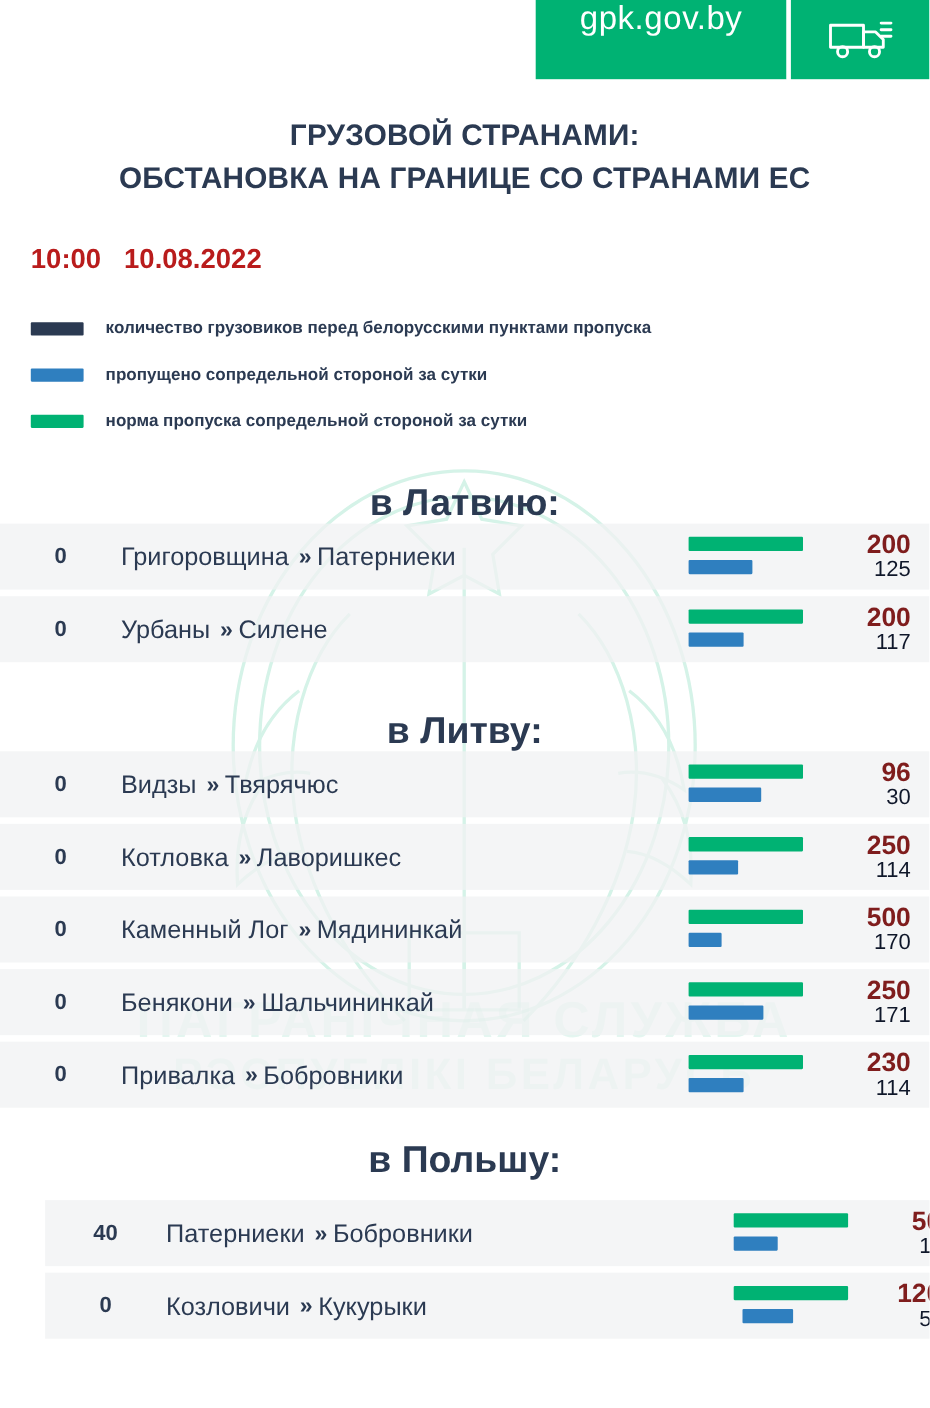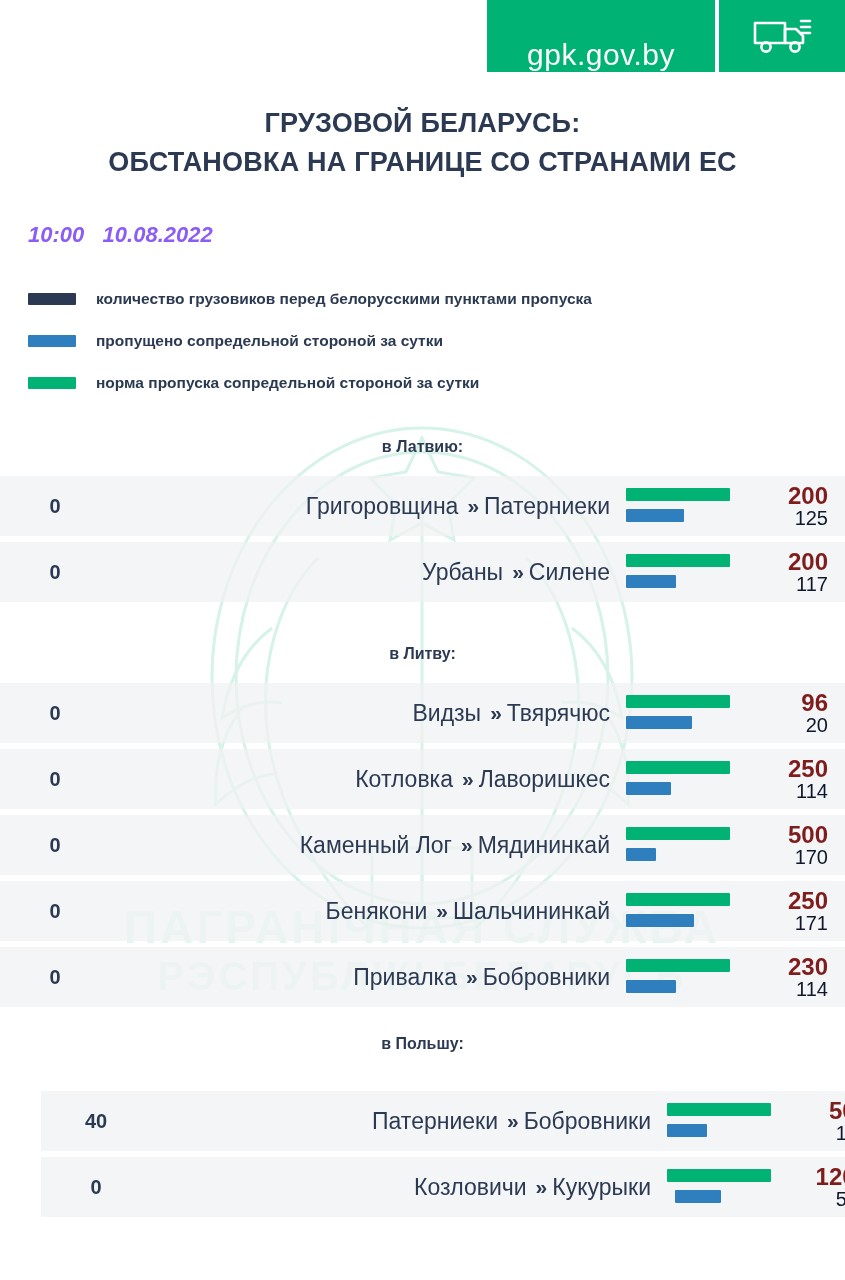--- a/index.html
+++ b/index.html
@@ -25,21 +25,21 @@
     height: 72px;
   }
   .topbar-brand {
     position: absolute;
     left: 487px;
     top: 0;
     width: 228px;
     height: 72px;
     background: #00b273;
     display: flex;
-    align-items: flex-end;
+    align-items: flex-start;
     justify-content: center;
   }
   .topbar-brand span {
     color: #ffffff;
     font-size: 30px;
     letter-spacing: .5px;
   }
   .topbar-icon {
     position: absolute;
     left: 719px;
@@ -72,25 +72,24 @@
     line-height: 39px;
     color: #2b3a52;
     letter-spacing: .2px;
   }
   .title .line2 { display: block; }
 
   .timestamp {
     position: absolute;
     top: 222px;
     left: 28px;
-    font-size: 22px;
-    font-weight: bold;
-    color: #8b5cf6;
+    font-size: 25px;
+    font-weight: bold;
+    color: #b91c1c;
     white-space: pre;
-    font-style: italic;
   }
 
   
   .legend {
     position: absolute;
     top: 288px;
     left: 28px;
     width: 790px;
   }
   .legend-row {
@@ -120,21 +119,21 @@
     width: 600px;
     height: 640px;
     opacity: .30;
     pointer-events: none;
   }
   .watermark svg { width: 100%; height: 100%; }
 
   
   .section-title {
     text-align: center;
-    font-size: 16px;
+    font-size: 34px;
     font-weight: bold;
     color: #2b3a52;
     position: relative;
     z-index: 2;
   }
 
   .rows { position: relative; z-index: 2; }
 
   .row {
     position: relative;
@@ -150,21 +149,21 @@
     width: 110px;
     text-align: center;
     font-size: 20px;
     font-weight: bold;
     color: #2b3a52;
   }
   .row-names {
     position: absolute;
     left: 110px;
     width: 500px;
-    text-align: right;
+    text-align: left;
     font-size: 23px;
     color: #2b3a52;
     white-space: nowrap;
   }
   .row-arrow {
     color: #2b3a52;
     font-size: 21px;
     font-weight: bold;
     letter-spacing: -4px;
     margin: 0 9px;
@@ -221,21 +220,21 @@
         <path d="M34 12 h11 l7 7 v7 H34 z"></path>
         <path d="M50 4 h9 M50 10 h9 M50 16 h9"></path>
       </g>
       <circle cx="15" cy="30" r="4.6" fill="none" stroke="#ffffff" stroke-width="2.6"></circle>
       <circle cx="44" cy="30" r="4.6" fill="none" stroke="#ffffff" stroke-width="2.6"></circle>
     </svg>
   </div>
 </div>
 
 <div class="title">
-  <span>ГРУЗОВОЙ БЕЛАРУСЬ:</span>
+  <span>ГРУЗОВОЙ СТРАНАМИ:</span>
   <span class="line2">ОБСТАНОВКА НА ГРАНИЦЕ СО СТРАНАМИ ЕС</span>
 </div>
 
 <div class="timestamp">10:00   10.08.2022</div>
 
 <div class="legend">
   <div class="legend-row">
     <span class="legend-swatch" style="background:#2b3a52"></span>
     <span class="legend-text">количество грузовиков перед белорусскими пунктами пропуска</span>
   </div>
@@ -312,21 +311,21 @@
     <div class="row-count">0</div>
     <div class="row-names">
       <span>Видзы</span><span class="row-arrow">»</span><span>Твярячюс</span>
     </div>
     <div class="bars">
       <div class="bar bar-norm" style="width:104px"></div>
       <div class="bar bar-pass" style="width:66px"></div>
     </div>
     <div class="vals">
       <div class="val-norm">96</div>
-      <div class="val-pass">20</div>
+      <div class="val-pass">30</div>
     </div>
   </div>
   <div class="row odd" style="margin-top:6px">
     <div class="row-count">0</div>
     <div class="row-names">
       <span>Котловка</span><span class="row-arrow">»</span><span>Лаворишкес</span>
     </div>
     <div class="bars">
       <div class="bar bar-norm" style="width:104px"></div>
       <div class="bar bar-pass" style="width:45px"></div>

